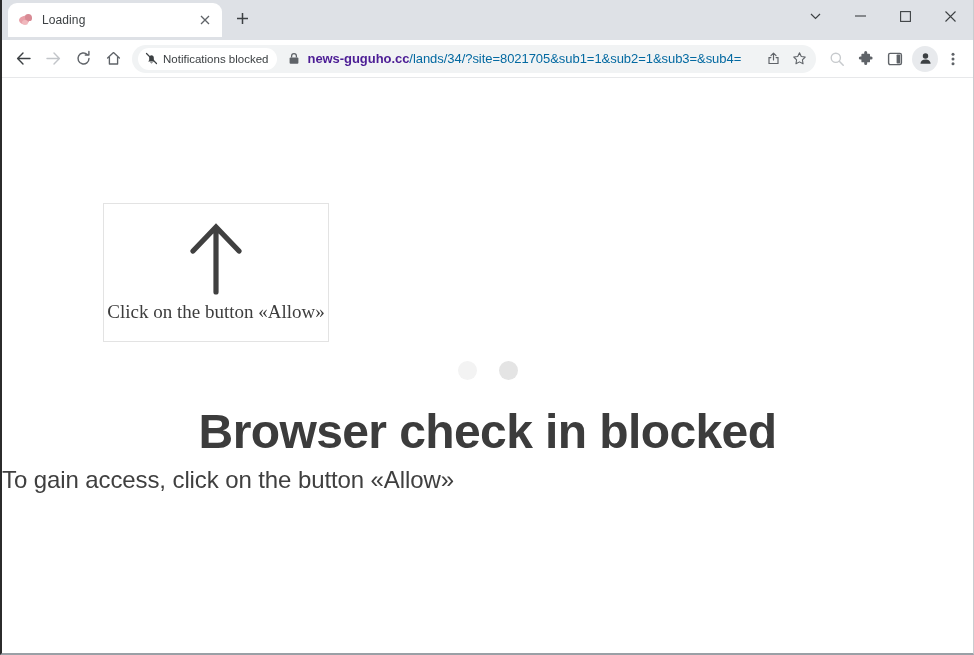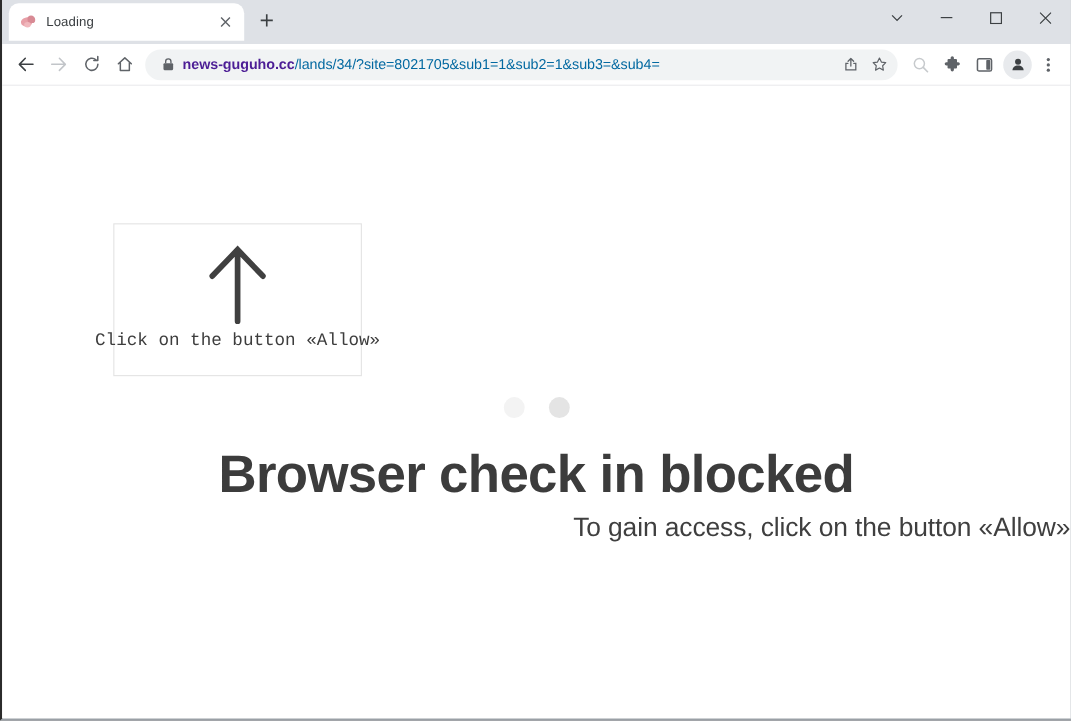--- a/index.html
+++ b/index.html
@@ -180,24 +180,24 @@
     left: 101px; top: 125px;
     width: 226px; height: 139px;
     border: 1px solid #e3e3e3;
     background: #ffffff;
     display: flex; flex-direction: column;
     align-items: center; justify-content: flex-start;
     padding-top: 14px;
   }
   .allow-box .arrow { width: 70px; height: 78px; }
   .allow-box .cap {
-    font-size: 16px; color: #3d3d3d;
+    font-size: 19px; color: #3d3d3d;
     margin-top: 5px;
     white-space: nowrap;
-    font-family: Liberation Mono, monospace;
+    font-family: Liberation Serif, serif;
   }
 
   .dots {
     position: absolute;
     left: 0; right: 0; top: 283px;
     display: flex; justify-content: center; align-items: center;
     gap: 22px;
   }
   .dot { width: 19px; height: 19px; border-radius: 50%; }
   .dot.d1 { background: #f3f3f3; }
@@ -206,21 +206,21 @@
   .headline {
     position: absolute; left: 0; right: 0; top: 326px;
     text-align: center;
     font-size: 48px; font-weight: bold;
     color: #3c3c3c;
     letter-spacing: -.6px;
     font-family: "Liberation Sans", sans-serif;
   }
   .subline {
     position: absolute; left: 0; right: 0; top: 388px;
-    text-align: right;
+    text-align: left;
     font-size: 24px; font-weight: normal;
     color: #3f3f3f;
     letter-spacing: -.1px;
     font-family: "Liberation Sans", sans-serif;
   }
 </style>
 </head>
 <body>
 
 <div class="window">
@@ -293,20 +293,30 @@
     </div>
 
     <div class="navbtn">
       <svg width="17" height="17" viewBox="0 0 17 17" aria-hidden="true">
         <path d="M2.6 8 L8.5 2.6 L14.4 8 M4.4 7.2 V14 H12.6 V7.2" stroke="#5f6368" stroke-width="1.35" fill="none" stroke-linecap="round" stroke-linejoin="round"></path>
       </svg>
     </div>
 
     <div class="omnibox">
 
+      <div class="notif-chip">
+        <svg width="13" height="13" viewBox="0 0 14 14" aria-hidden="true">
+          <path d="M3.4 10.1 h7.2 l-1.1-1.3 V6.3 c0-1.6-1.1-2.8-2.5-2.8
+                   S4.5 4.7 4.5 6.3 v2.5 z" fill="#3c4043"></path>
+          <path d="M5.9 11 a1.2 1.2 0 0 0 2.2 0" stroke="#3c4043" stroke-width="0.9" fill="none"></path>
+          <path d="M1.6 1.6 L12.4 12.4" stroke="#3c4043" stroke-width="1.3" stroke-linecap="round"></path>
+          <path d="M1.6 1.6 L12.4 12.4" stroke="#ffffff" stroke-width="0.5" stroke-linecap="round" opacity="0"></path>
+        </svg>
+        <span class="lbl">Notifications blocked</span>
+      </div>
 
       <span class="lockwrap">
         <svg width="12" height="13" viewBox="0 0 12 13" aria-hidden="true">
           <rect x="1.6" y="5.4" width="8.8" height="6.4" rx="1" fill="#5f6368"></rect>
           <path d="M3.6 5.4 V3.9 a2.4 2.4 0 0 1 4.8 0 V5.4" stroke="#5f6368" stroke-width="1.25" fill="none"></path>
         </svg>
       </span>
 
       <span class="url">
         <span class="host">news-guguho.cc</span><span class="path">/lands/34/?site=8021705&amp;sub1=1&amp;sub2=1&amp;sub3=&amp;sub4=</span>

